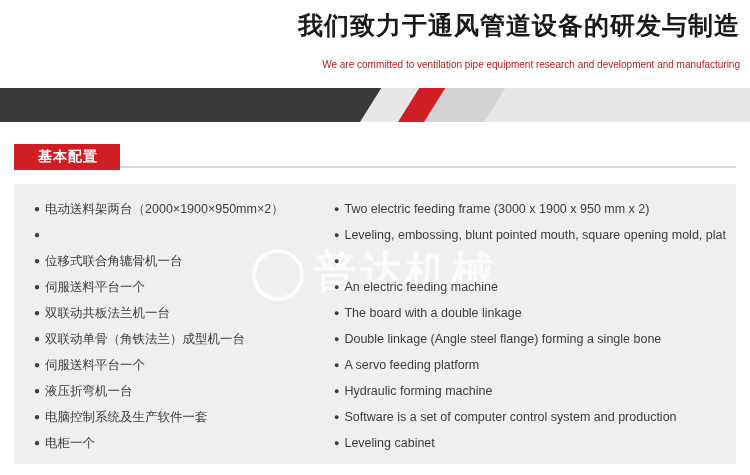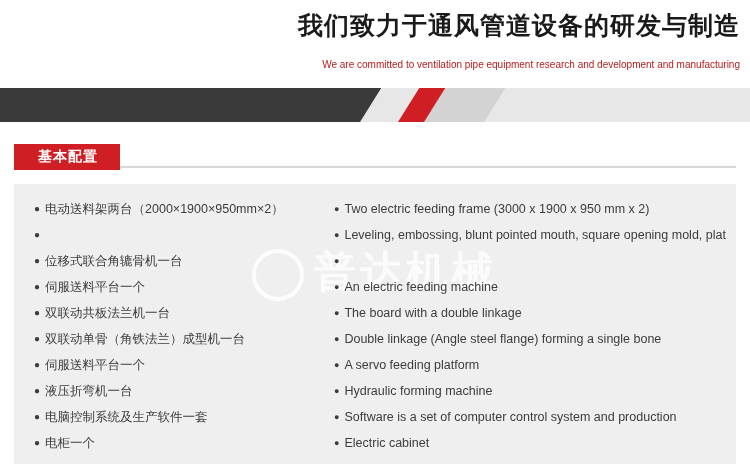--- a/index.html
+++ b/index.html
@@ -310,20 +310,20 @@
           </div>
       </div>
 
       <div class="row">
         <div class="cell cell-cn">
             <span class="bullet">●</span>
             <span>电柜一个</span>
           </div>
         <div class="cell cell-en">
             <span class="bullet">●</span>
-            <span>Electric cabinet</span>
+            <span>Leveling cabinet</span>
           </div>
       </div>
 
     </div>
   </div>
 
 </div>
 
 </body></html>

